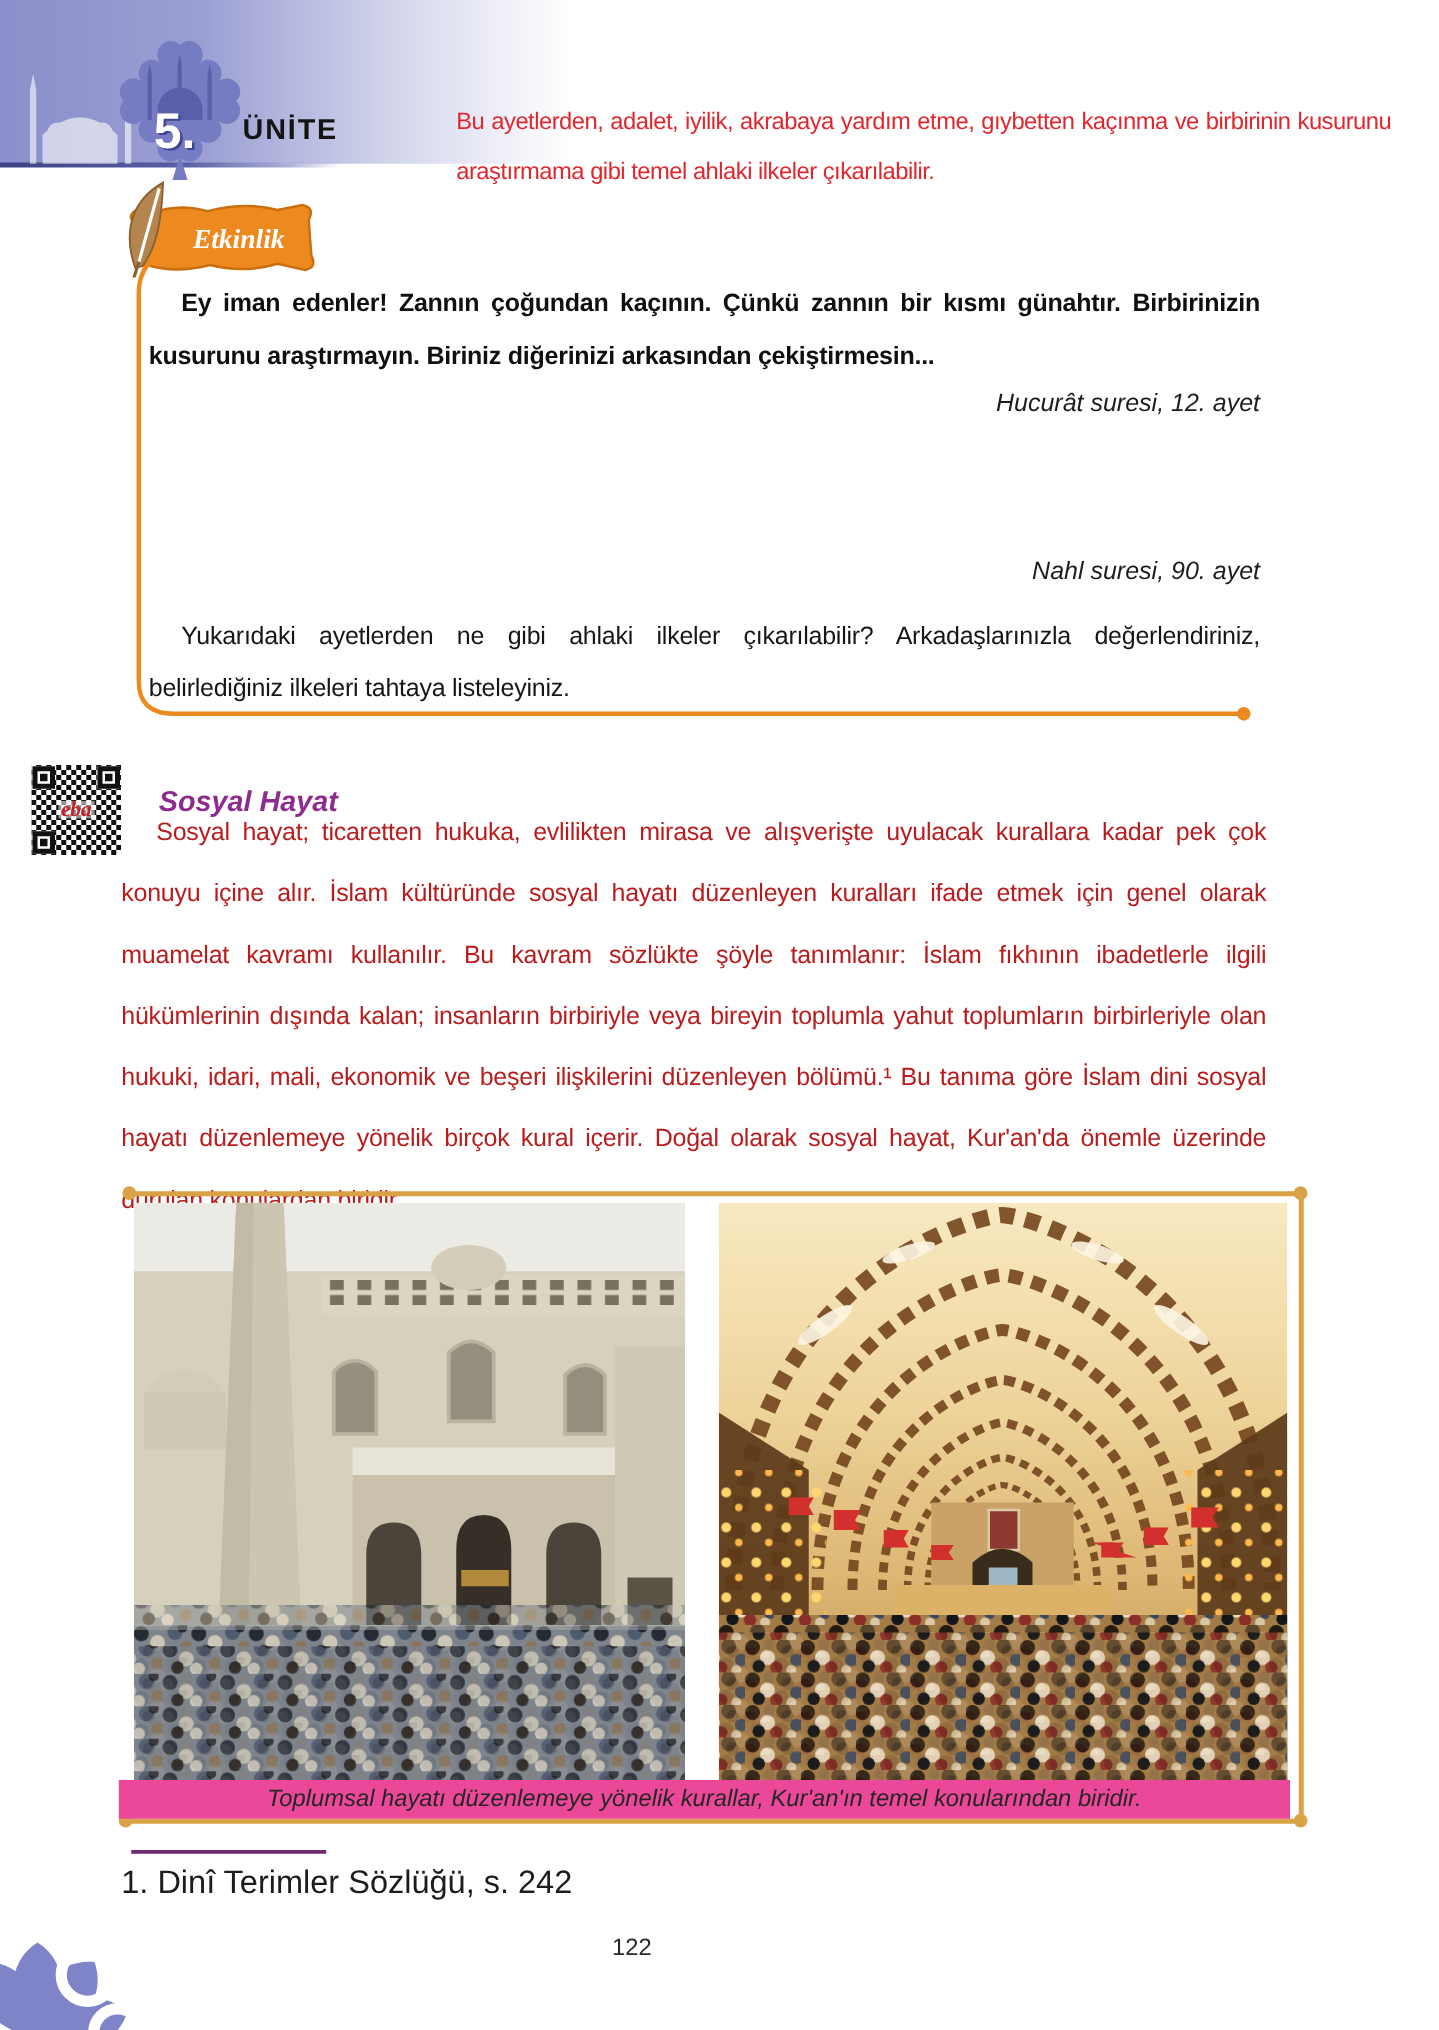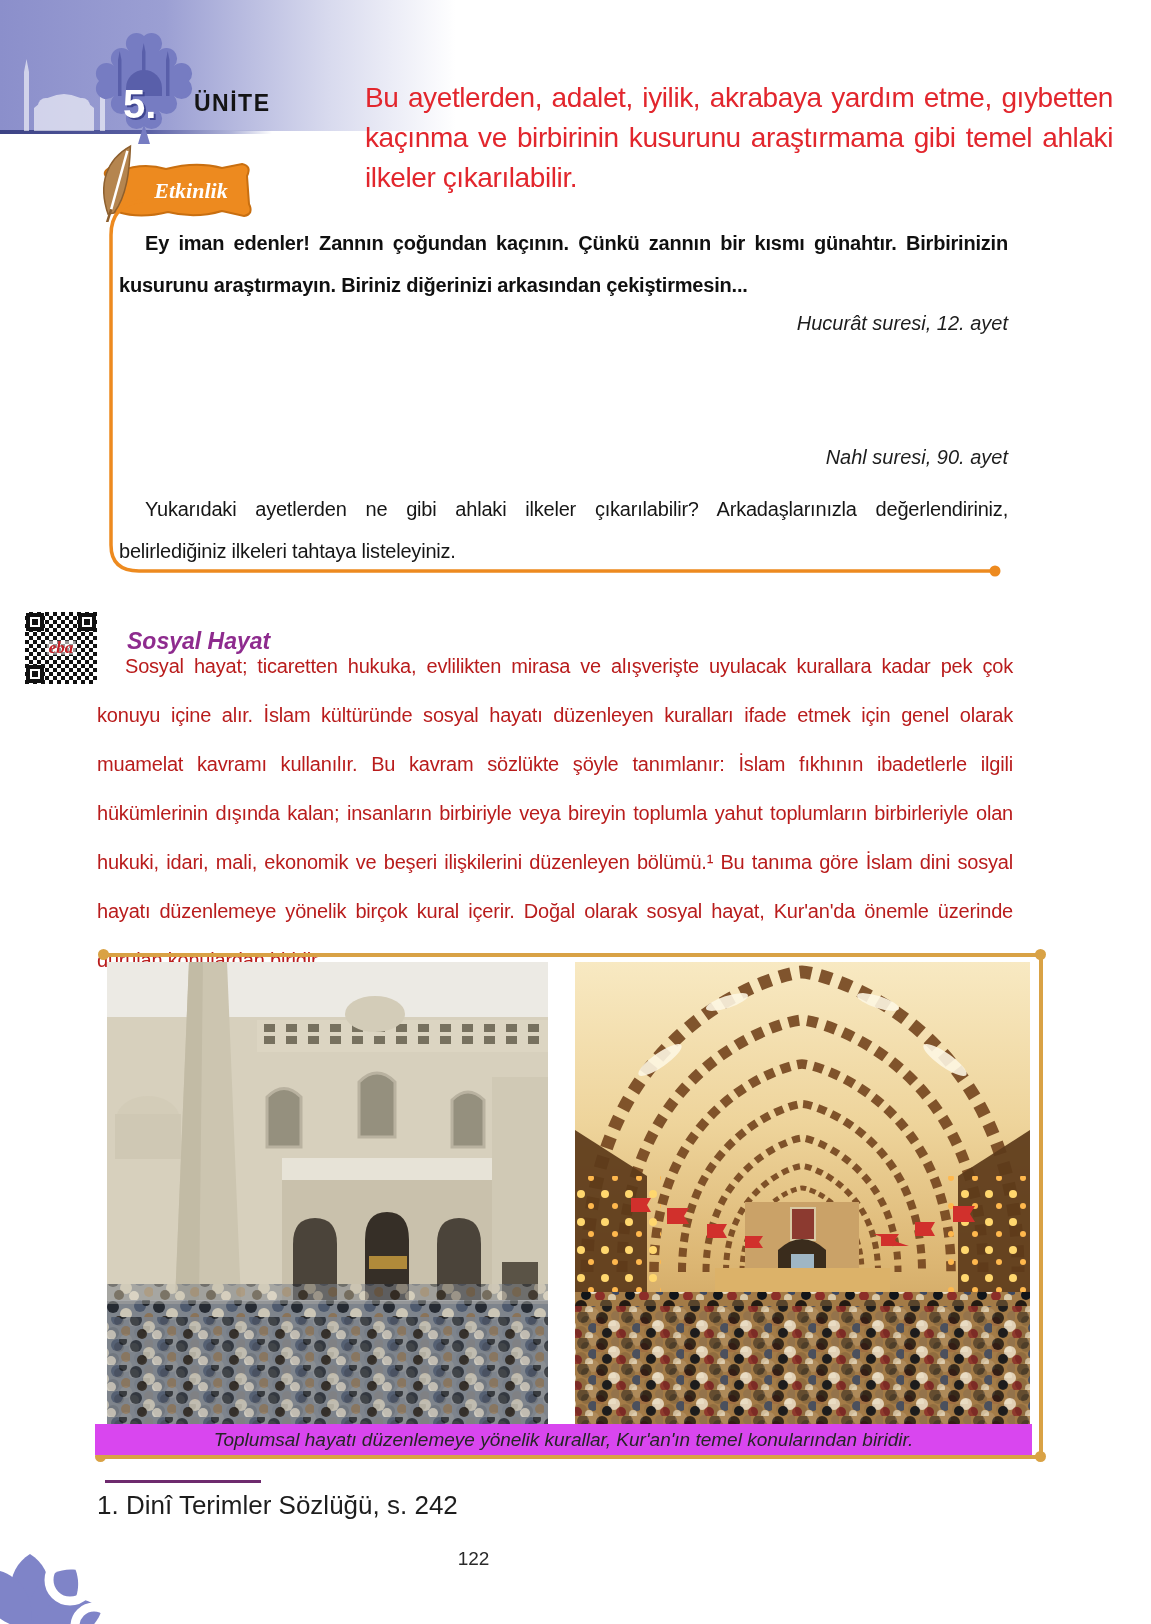--- a/index.html
+++ b/index.html
@@ -7,21 +7,21 @@
         font-family:"Liberation Sans",sans-serif;color:#1c1c1c;}
   
   .hdr-band{position:absolute;left:0;top:0;width:470px;height:131px;
     background:linear-gradient(to right,#8b8fcb 0%,#9b9fd3 35%,#d8daee 70%,#ffffff 97%);}
   .hdr-line{position:absolute;left:0;top:130px;width:272px;height:4px;
     background:linear-gradient(to right,#3c4284 0%,#5a60a5 55%,#aeb2d8 85%,rgba(255,255,255,0) 100%);}
   .hdr-mosque{position:absolute;left:20px;top:44px;}
   .hdr-clover{position:absolute;left:88px;top:26px;}
   .unit-label{position:absolute;left:194px;top:90px;font-size:23px;font-weight:bold;
     letter-spacing:1.5px;color:#141414;}
-  .intro-red{position:absolute;left:365px;top:78px;width:748px;font-size:28px;
+  .intro-red{position:absolute;left:365px;top:78px;width:748px;font-size:19px;
     letter-spacing:-0.4px;line-height:40px;color:#e2262d;text-align:justify;}
   
   .banner-wrap{position:absolute;left:98px;top:158px;width:160px;height:74px;}
   .banner-svg{position:absolute;left:0;top:0;}
   .banner-text{position:absolute;left:38px;top:20px;width:110px;text-align:center;
     font-family:"Liberation Serif",serif;font-style:italic;font-weight:bold;
     font-size:22px;color:#fff;}
   .feather{position:absolute;left:-8px;top:-14px;}
   .act-frame{position:absolute;left:95px;top:195px;}
   .act-verse{position:absolute;left:119px;width:889px;font-size:20px;font-weight:bold;
@@ -50,27 +50,27 @@
   .gl-top{left:103px;top:953px;width:938px;height:3.5px;}
   .gl-right{left:1039px;top:955px;width:3.5px;height:502px;}
   .gl-bottom{left:100px;top:1455px;width:941px;height:3.5px;}
   .gold-dot{position:absolute;width:11px;height:11px;border-radius:50%;background:#d9a245;}
   .gd1{left:98px;top:949px;} .gd2{left:1035px;top:949px;}
   .gd3{left:95px;top:1451px;} .gd4{left:1035px;top:1451px;}
   .photo{position:absolute;top:962px;overflow:hidden;}
   .photo-left{left:107px;width:441px;height:462px;}
   .photo-right{left:575px;width:455px;height:462px;}
   .caption-strip{position:absolute;left:95px;top:1424px;width:937px;height:31px;
-    background:#d946ef;display:flex;align-items:center;justify-content:center;}
+    background:#ec4899;display:flex;align-items:center;justify-content:center;}
   .caption-text{font-style:italic;font-size:19px;color:#262626;}
   
   .fn-line{position:absolute;left:105px;top:1480px;width:156px;height:3px;background:#6e2a6e;}
   .fn-text{position:absolute;left:97px;top:1490px;font-size:26px;color:#1d1d1d;}
   .page-num{position:absolute;left:0;top:1548px;width:947px;text-align:center;
-    font-size:19px;color:#2a2a2a;}
+    font-size:19px;color:#2a2a2a;padding-left:32px;}
   .flower{position:absolute;left:-28px;top:1496px;}
 </style>
 </head>
 <body>
 
 <div class="page">
 
   <div class="hdr-band"></div>
   <div class="hdr-line"></div>
 

